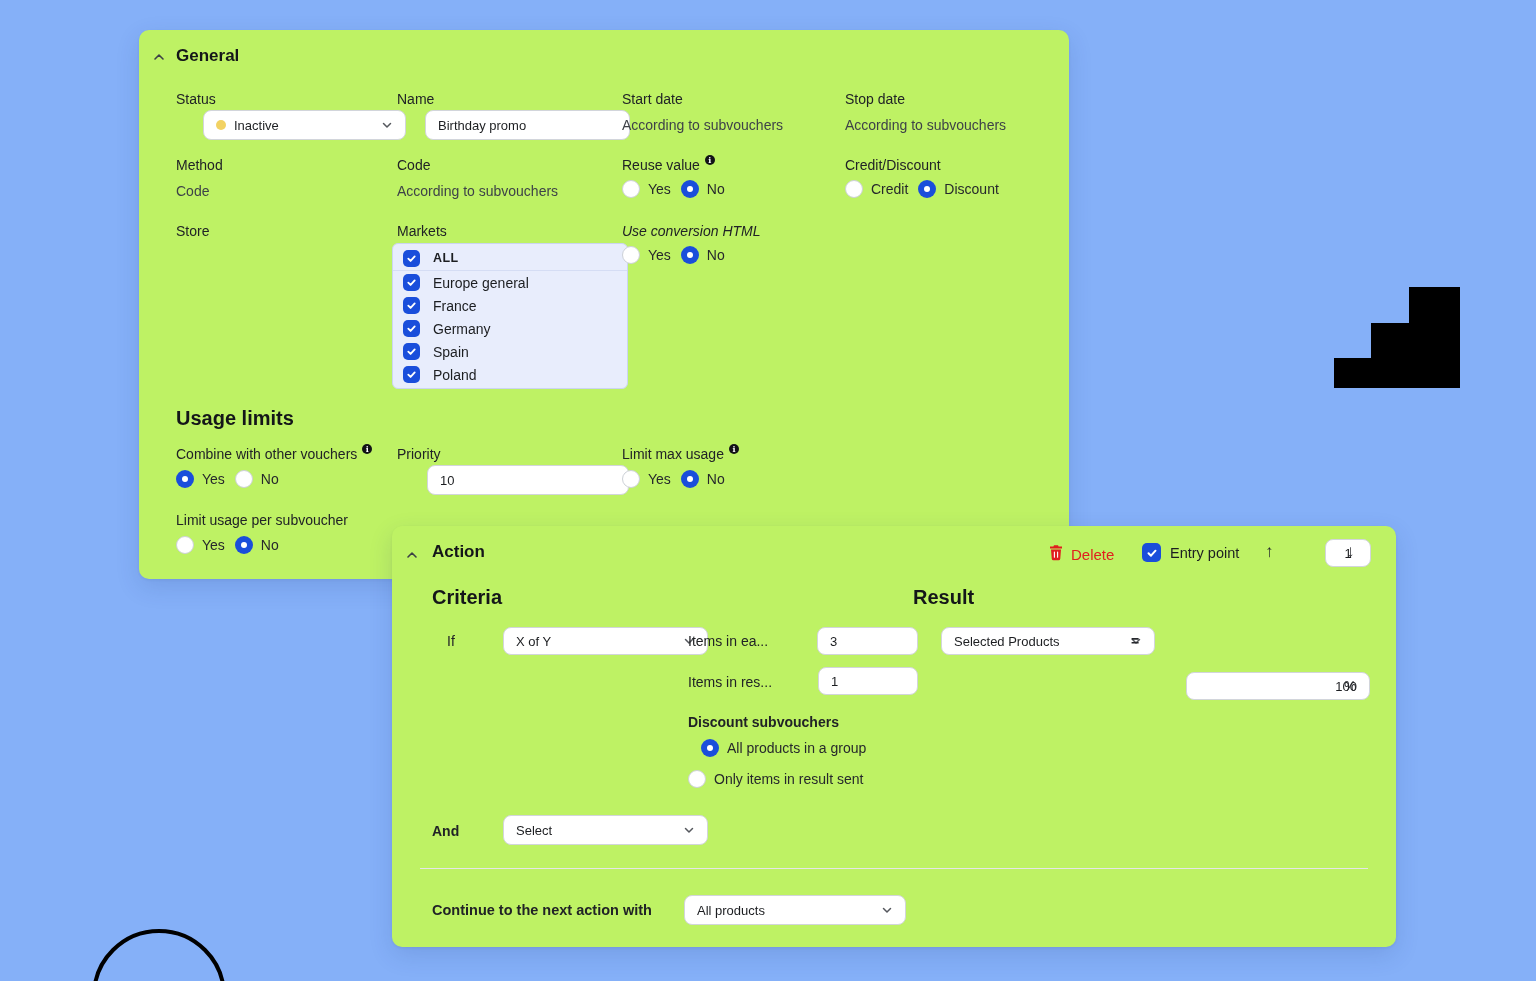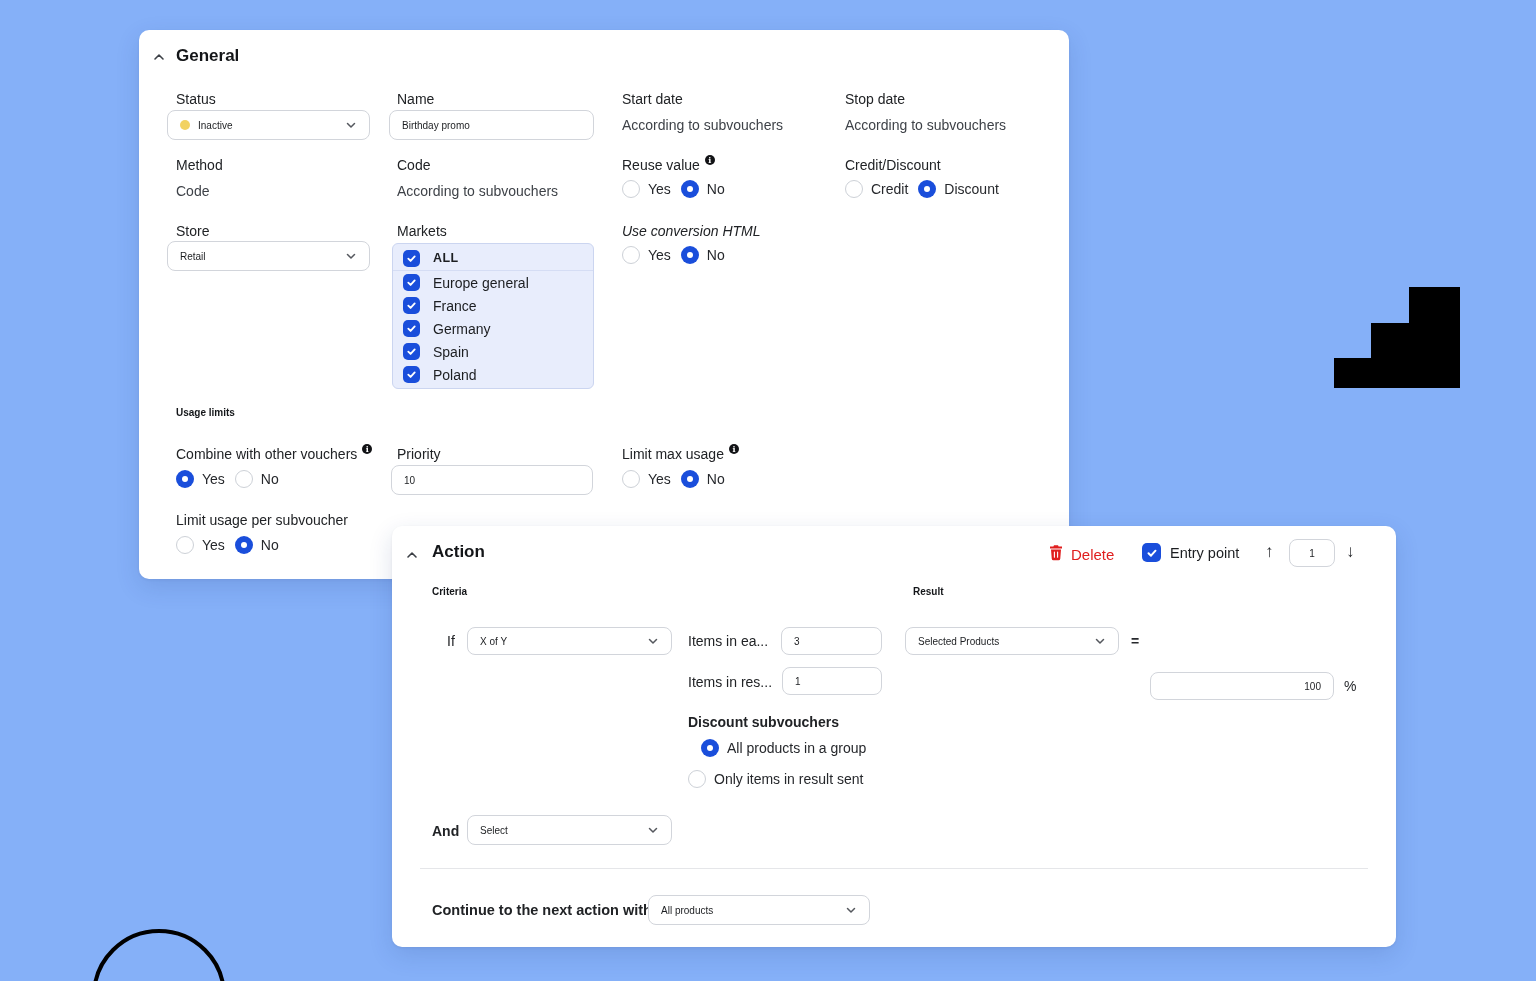--- a/index.html
+++ b/index.html
@@ -4,35 +4,35 @@
 <style>
   * { margin:0; padding:0; box-sizing:border-box; }
   html,body { width:1536px; height:981px; }
   body {
     position:relative; overflow:hidden;
     background:#85B0F8;
     font-family:"Liberation Sans", sans-serif;
     color:#1C1E21;
   }
   .card {
-    position:absolute; background:#ffffff; border-radius:10px;
+    position:absolute; background:#bef264; border-radius:10px;
     box-shadow:0 8px 24px rgba(23,52,120,.14), 0 1px 3px rgba(0,0,0,.06);
   }
   #general-card { left:139px; top:30px; width:930px; height:549px; z-index:1; }
   #action-card  { left:392px; top:526px; width:1004px; height:421px; z-index:2; }
 
   .abs { position:absolute; }
   .card-title { font-size:17px; font-weight:700; color:#141619; }
-  .section-title { font-size:10px; font-weight:700; color:#141619; }
+  .section-title { font-size:20px; font-weight:700; color:#141619; }
   .lbl { font-size:14px; font-weight:500; color:#212326; white-space:nowrap; display:flex; align-items:center; }
   .val { font-size:14px; color:#3E4248; white-space:nowrap; }
 
   .select, .input {
     border:1px solid #D2D5DB; border-radius:8px; background:#fff;
-    height:30px; font-size:10px; color:#1C1E21;
+    height:30px; font-size:13px; color:#1C1E21;margin-left:36px;
   }
   .select { display:flex; align-items:center; padding:0 12px; gap:8px; }
   .select .sel-text { flex:1 1 auto; white-space:nowrap; overflow:hidden; }
   .input { padding:0 12px; font-family:inherit; outline:none; width:100%; }
 
   .caret { display:inline-flex; }
   .chev  { flex:0 0 auto; display:inline-flex; }
 
   .dot { width:10px; height:10px; border-radius:50%; background:#F2D263; flex:0 0 auto; }
 
@@ -42,21 +42,21 @@
   .rd.on { border:none; background:#1A4EDB; }
   .rd.on::after { content:''; position:absolute; left:6px; top:6px; width:6px; height:6px; border-radius:50%; background:#fff; }
   .radio-lbl { font-size:14px; color:#26282C; }
 
   .cb { width:17px; height:17px; border-radius:5px; background:#1A4EDB; display:inline-flex; align-items:center; justify-content:center; flex:0 0 auto; }
 
   .info { display:inline-flex; width:10px; height:10px; border-radius:50%; background:#121316; color:#fff;
           font-size:8px; font-weight:700; align-items:center; justify-content:center; margin-left:5px;
           position:relative; top:-5px; font-family:"DejaVu Serif", serif; }
 
-  #markets-box { border:1px solid #CBD5F0; border-radius:6px; background:#E8EDFC; width:202px; padding:2px 0; }
+  #markets-box { border:1px solid #CBD5F0; border-radius:6px; background:#E8EDFC; width:236px; padding:2px 0; }
   .mrow { display:flex; align-items:center; gap:13px; height:23px; padding:0 10px; }
   .mrow.first { border-bottom:1px solid #D5DDF4; height:25px; }
   .mlabel { font-size:14px; color:#1C1E21; }
   .mlabel.allcaps { font-size:12.5px; font-weight:700; letter-spacing:.4px; }
 
   .delete-btn { display:inline-flex; align-items:center; gap:7px; color:#E01E1E; font-size:15px; font-weight:500; cursor:pointer; }
   .arrow-btn { font-size:17px; color:#26282C; cursor:pointer; line-height:1; }
   .divider { height:1px; background:#E5E6E9; }
   .eq { font-size:14px; font-weight:600; color:#26282C; }
 </style>
@@ -118,28 +118,20 @@
       <span class="rd"></span>
       <span class="radio-lbl">Credit</span>
     </span>
     <span class="radio-item">
       <span class="rd on"></span>
       <span class="radio-lbl">Discount</span>
     </span>
   </div>
 
   <div class="abs lbl" style="left:37px; top:193px;">Store</div>
-  <div class="abs select" style="left:28px; top:211px; width:203px;">
-    <span class="sel-text">Retail</span>
-    <span class="chev">
-      <svg width="12" height="12" viewBox="0 0 12 12">
-          <path d="M2.5 4.5 6 8l3.5-3.5" fill="none" stroke="#55585E" stroke-width="1.5" stroke-linecap="round" stroke-linejoin="round"></path>
-        </svg>
-    </span>
-  </div>
 
   <div class="abs lbl" style="left:258px; top:193px;">Markets</div>
   <div class="abs" id="markets-box" style="left:253px; top:213px;">
     <div class="mrow first">
       <span class="cb">
           <svg width="11" height="11" viewBox="0 0 12 12">
             <path d="M2.5 6.2 5 8.7l4.5-5" fill="none" stroke="#fff" stroke-width="2" stroke-linecap="round" stroke-linejoin="round"></path>
           </svg>
         </span>
       <span class="mlabel allcaps">ALL</span>

